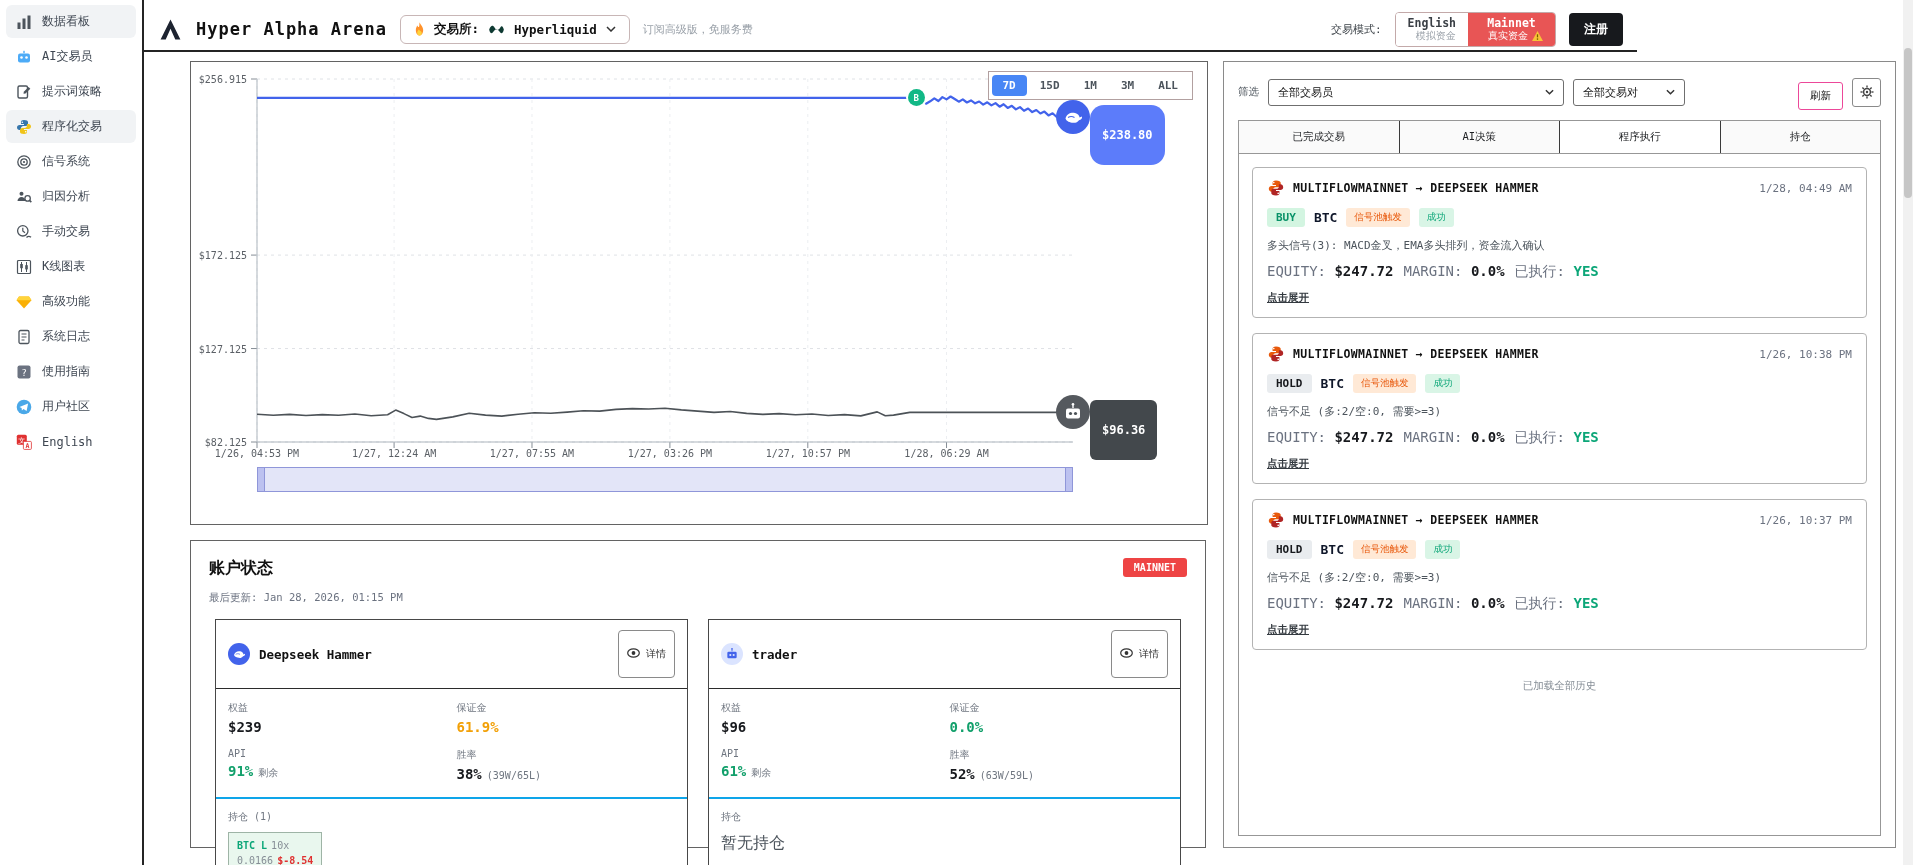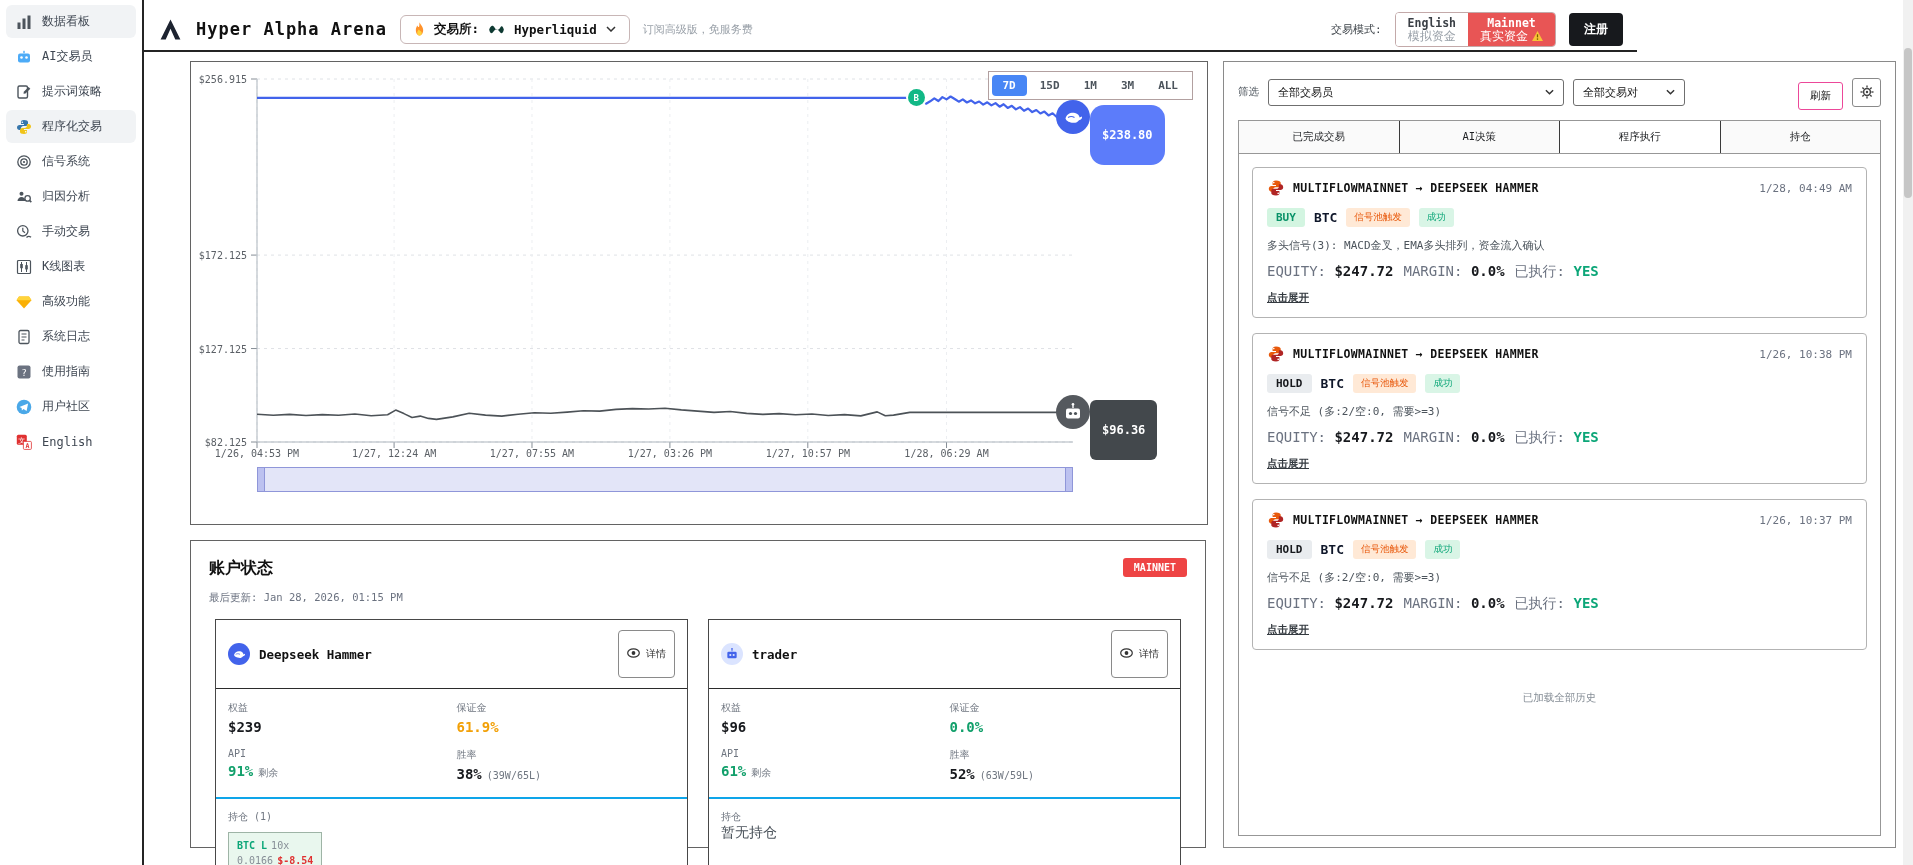--- a/index.html
+++ b/index.html
@@ -19,21 +19,21 @@
   .logo{width:25px;height:25px;}
   .app-title{font-size:17px;font-weight:bold;letter-spacing:1px;white-space:nowrap;}
   .exchange-box{display:flex;align-items:center;gap:9px;border:1px solid #c8b6b6;border-radius:6px;
                 padding:5px 13px;font-size:12.5px;font-weight:bold;white-space:nowrap;}
   .promo{font-size:11px;color:#9aa1a9;white-space:nowrap;}
   .h-spacer{flex:1;}
   .mode-label{font-size:11px;color:#3c4248;white-space:nowrap;}
   .mode-toggle{display:flex;border:1px solid #c3a9a9;border-radius:4px;overflow:hidden;}
   .mode-btn{padding:4px 12px;text-align:center;cursor:pointer;background:#fff;}
   .mode-btn .t{font-size:11.5px;font-weight:bold;color:#3a3f45;line-height:13px;}
-  .mode-btn .s{font-size:12px;color:#9aa1a9;line-height:12px;display:flex;gap:4px;justify-content:center;align-items:center;}
+  .mode-btn .s{font-size:10px;color:#9aa1a9;line-height:12px;display:flex;gap:4px;justify-content:center;align-items:center;margin-left:8px;}
   .mode-btn.mainnet{background:#e85555;}
   .mode-btn.mainnet .t,.mode-btn.mainnet .s{color:#fff;}
   .register-btn{background:#17191d;color:#fff;font-size:12px;font-weight:bold;padding:8px 15px;border-radius:4px;cursor:pointer;}
   
   .chart-panel{position:absolute;left:190px;top:61px;width:1016px;height:462px;border:1px solid #636363;background:#fff;}
   .account-panel{position:absolute;left:190px;top:540px;width:1016px;height:308px;border:1px solid #636363;background:#fff;box-sizing:border-box;}
   .right-panel{position:absolute;left:1223px;top:61px;width:673px;height:787px;border:1px solid #8a8a8a;background:#fff;box-sizing:border-box;}
   
   .plot{position:absolute;left:58px;top:16px;width:825px;height:371px;}
   .plot svg{width:825px;height:371px;display:block;}
@@ -70,21 +70,21 @@
   .card-grid{display:grid;grid-template-columns:1fr 1fr;gap:13px 10px;padding:12px 12px 15px 12px;border-bottom:2px solid #0ea5e9;}
   .stat .lbl{font-size:10px;color:#6f7680;margin-bottom:4px;}
   .stat .val{font-size:14px;font-weight:bold;color:#17191d;}
   .stat .val.green{color:#12a06b;} .stat .val.orange{color:#f2a007;}
   .stat .sfx{font-size:10px;color:#6f7680;font-weight:normal;margin-left:5px;}
   .positions{padding:11px 12px 12px 12px;}
   .pos-lbl{font-size:10px;color:#6f7680;}
   .pos-chip{margin-top:8px;display:inline-block;background:#e9f7ee;border:1px solid #9eb4a6;padding:5px 8px;font-size:10px;line-height:15px;}
   .pos-chip .sym{color:#0ca678;font-weight:bold;} .pos-chip .lev{color:#868e96;margin-left:4px;}
   .pos-chip .size{color:#868e96;} .pos-chip .pnl{color:#e03131;font-weight:bold;margin-left:4px;}
-  .empty-pos{font-size:14px;color:#4c545c;}
+  .empty-pos{margin-top:9px;font-size:16px;color:#4c545c;}
   
   .filter-row{display:flex;align-items:center;gap:9px;padding:12px 14px 10px 14px;}
   .filter-label{font-size:10.5px;color:#4c545c;white-space:nowrap;}
   .select{border:1px solid #6f6f6f;border-radius:3px;height:27px;display:flex;align-items:center;
           justify-content:space-between;padding:0 9px;font-size:11px;cursor:pointer;box-sizing:border-box;background:#fff;}
   .select svg{width:9px;height:6px;margin-left:8px;}
   .sel-trader{width:296px;} .sel-pair{width:112px;}
   .refresh-btn{margin-left:auto;border:1px solid #ec4899;border-radius:3px;padding:6px 11px;font-size:10.5px;cursor:pointer;background:#fff;margin-top:8px;}
   .gear-btn{border:1px solid #8a8a8a;border-radius:3px;width:27px;height:27px;display:flex;align-items:center;justify-content:center;cursor:pointer;background:#fff;}
   .gear-btn svg{width:14px;height:14px;}
@@ -105,21 +105,21 @@
   .b-action.hold{background:#e9ecef;color:#17191d;}
   .b-symbol{font-size:13px;font-weight:bold;color:#0f172a;}
   .b-trigger{background:#ffe9d6;color:#e8590c;font-size:9.5px;padding:3px 8px;border-radius:3px;}
   .b-status{background:#d9f5e6;color:#0ca678;font-size:9.5px;padding:3px 8px;border-radius:3px;}
   .fc-desc{margin-top:11px;font-size:11px;color:#4c545c;}
   .fc-stats{margin-top:10px;font-size:14px;color:#6b7280;}
   .fc-stats b{color:#17191d;} .fc-stats .yes{color:#0ca678;font-weight:bold;}
   .fc-stats span{margin-right:10px;}
   .fc-expand{margin-top:10px;display:inline-block;font-size:10.5px;font-weight:bold;color:#343a40;
              text-decoration:underline;cursor:pointer;}
-  .feed-end{text-align:center;font-size:10.5px;color:#868e96;margin-top:28px;}
+  .feed-end{text-align:center;font-size:10.5px;color:#868e96;margin-top:16px;}
   
   .scrollbar{position:absolute;right:0;top:0;width:10px;height:865px;background:#f1f1f1;}
   .scroll-thumb{position:absolute;right:1px;top:48px;width:8px;height:150px;background:#c6c6c6;border-radius:4px;}
 </style>
 </head>
 <body>
 
 <div class="page">
 
   <div class="sidebar">

